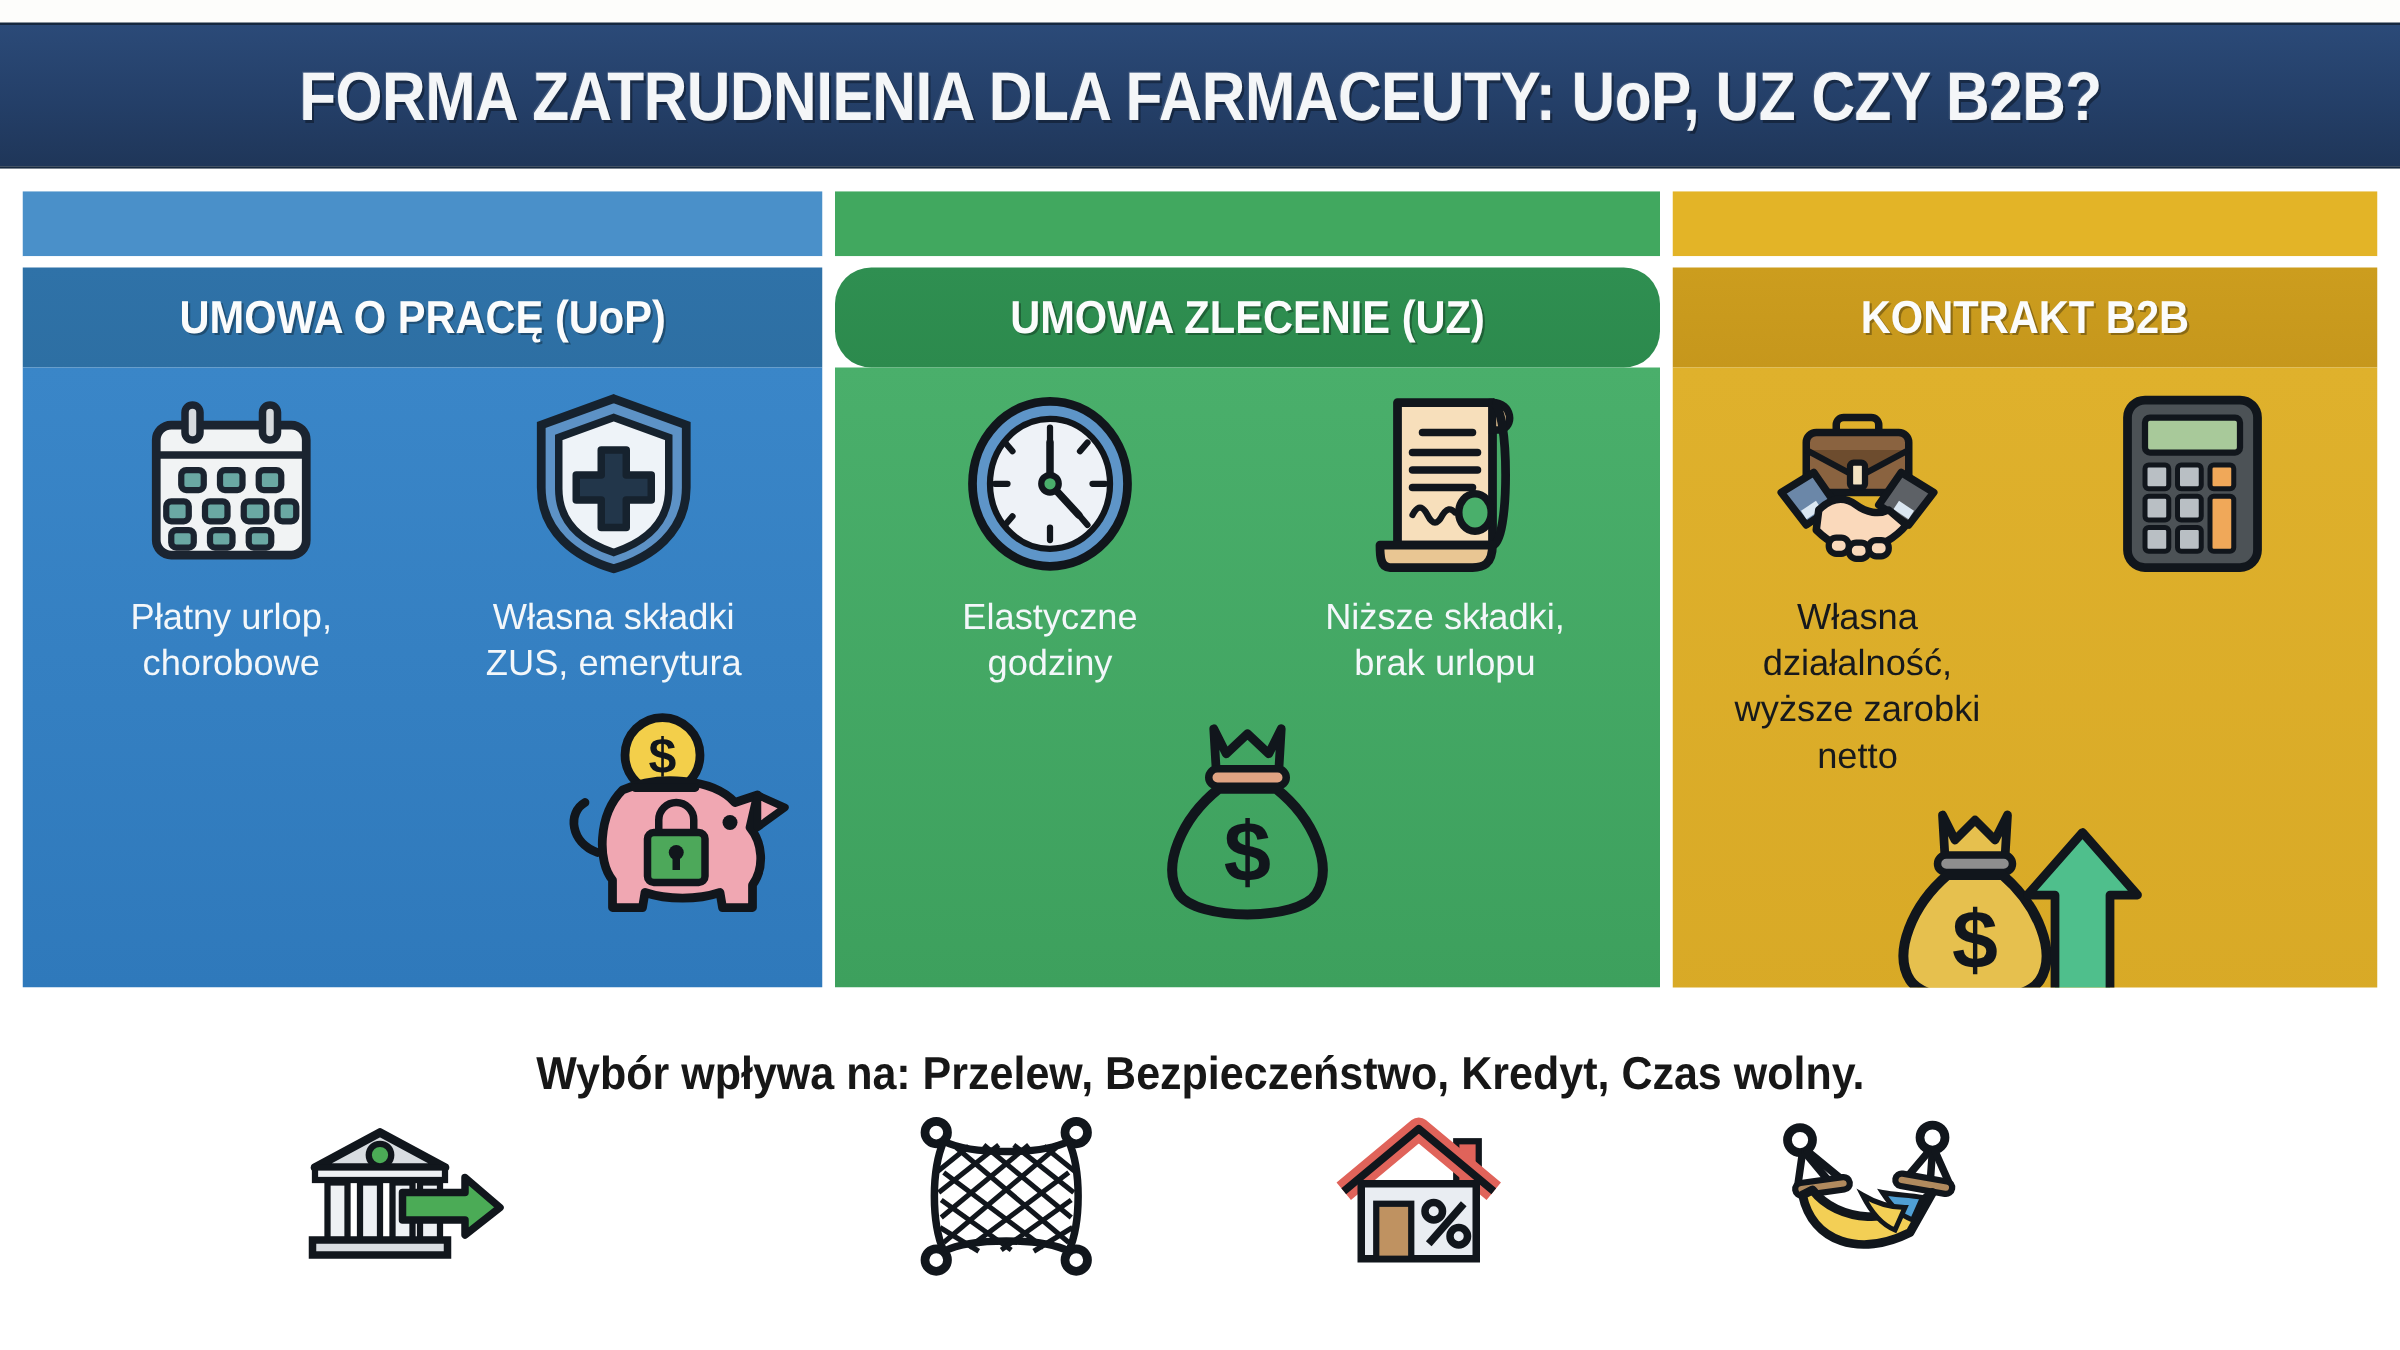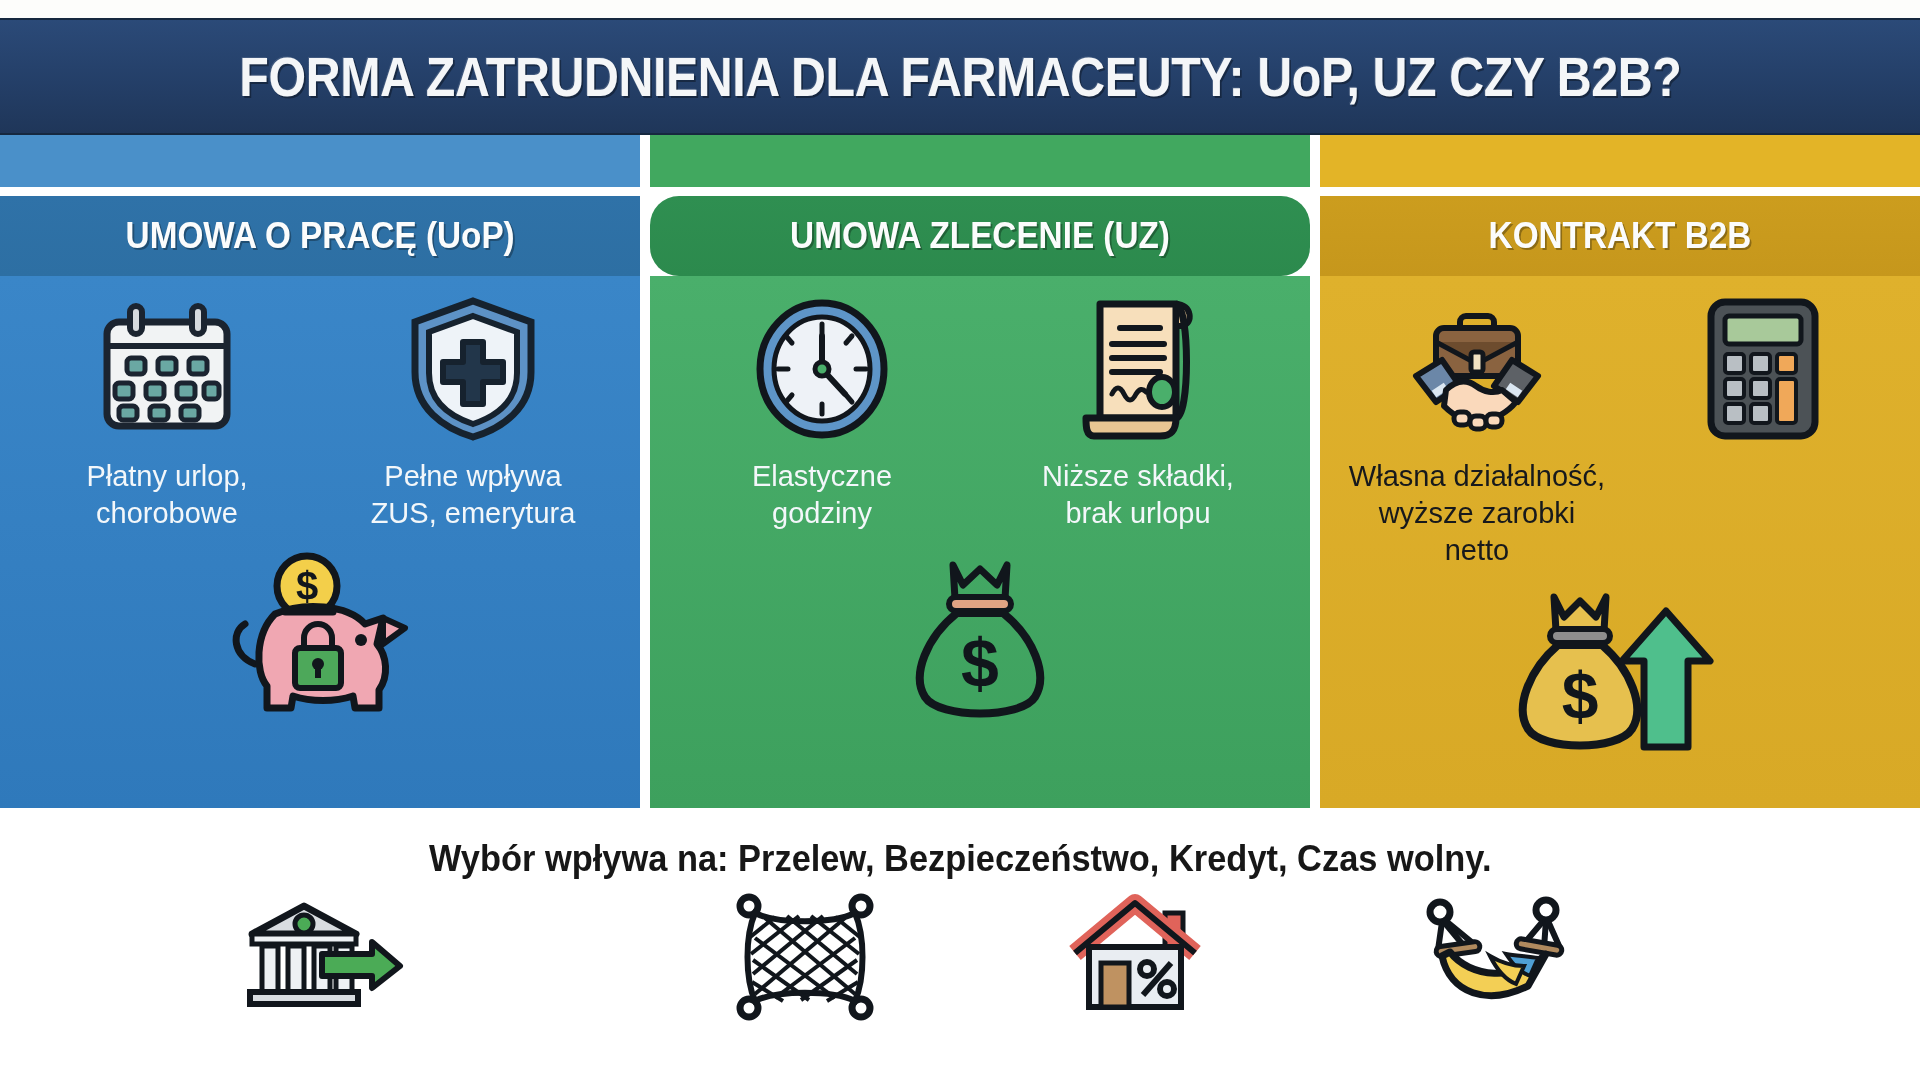--- a/index.html
+++ b/index.html
@@ -37,21 +37,21 @@
     text-shadow: 2px 2px 0 rgba(0,0,0,0.35), -1px -1px 0 rgba(255,255,255,0.12);
     font-stretch: condensed;
   }
 
   
   .columns {
     display: flex;
     flex: 0 0 auto;
     height: 673px;
     gap: 10px;
-    padding: 0;
+    padding: 18px;
     background: #ffffff;
   }
   .col {
     position: relative;
     display: flex; flex-direction: column;
     overflow: hidden;
   }
   .col-uop { flex: 0 0 640px; }
   .col-uz  { flex: 0 0 660px; }
   .col-b2b { flex: 1 1 auto; }
@@ -72,21 +72,21 @@
   .col-body {
     flex: 1 1 auto;
     display: flex; flex-direction: column;
     align-items: center;
     padding-top: 18px;
   }
 
   
   .col-uop .accent-strip { background: #4a90c9; }
   .col-uop .col-header   { background: linear-gradient(180deg,#2f72a8 0%,#2d6fa3 100%); }
-  .col-uop .col-body     { background: linear-gradient(180deg,#3a86c8 0%,#2f79bb 100%); }
+  .col-uop .col-body     { background: linear-gradient(180deg,#3a86c8 0%,#2f79bb 100%); align-items: flex-end; }
 
   .col-uz  .accent-strip { background: #41a85f; }
   .col-uz  .col-header   { background: linear-gradient(180deg,#2f8f51 0%,#2c8a4d 100%); border-radius: 29px; }
   .col-uz  .col-body     { background: linear-gradient(180deg,#4aaf6b 0%,#3da05d 100%); }
 
   .col-b2b .accent-strip { background: #e3b427; }
   .col-b2b .col-header   { background: linear-gradient(180deg,#cc9d1e 0%,#c6971c 100%); }
   .col-b2b .col-body     { background: linear-gradient(180deg,#dfb12c 0%,#d8a926 100%); }
 
   
@@ -207,21 +207,21 @@
 
           <div class="feature">
             <div class="feature-icon">
               <svg width="132" height="146" viewBox="0 0 132 146">
                 <path d="M66 5 L124 26 V76 C124 112 96 132 66 141 C36 132 8 112 8 76 V26 Z" fill="#5d92c6" stroke="#16222e" stroke-width="7"></path>
                 <path d="M66 20 L110 36 V77 C110 105 90 120 66 128 C42 120 22 105 22 77 V36 Z" fill="#eef3f8" stroke="#16222e" stroke-width="6"></path>
                 <path d="M56 46 H76 V66 H96 V86 H76 V108 H56 V86 H36 V66 H56 Z" fill="#22364a" stroke="#16222e" stroke-width="6" stroke-linejoin="round"></path>
               </svg>
             </div>
             <div class="feature-label">
-              <span>Pełne wpływa</span><br>
+              <span>Własna składki</span><br>
               <span>ZUS, emerytura</span>
             </div>
           </div>
 
         </div>
 
         <div class="bottom-icon">
           <svg width="210" height="178" viewBox="0 0 210 178">
             <circle cx="92" cy="34" r="30" fill="#f3cf4a" stroke="#11161c" stroke-width="7"></circle>
             <text x="92" y="48" font-size="40" font-weight="bold" text-anchor="middle" fill="#11161c" font-family="'Liberation Sans',sans-serif">$</text>

